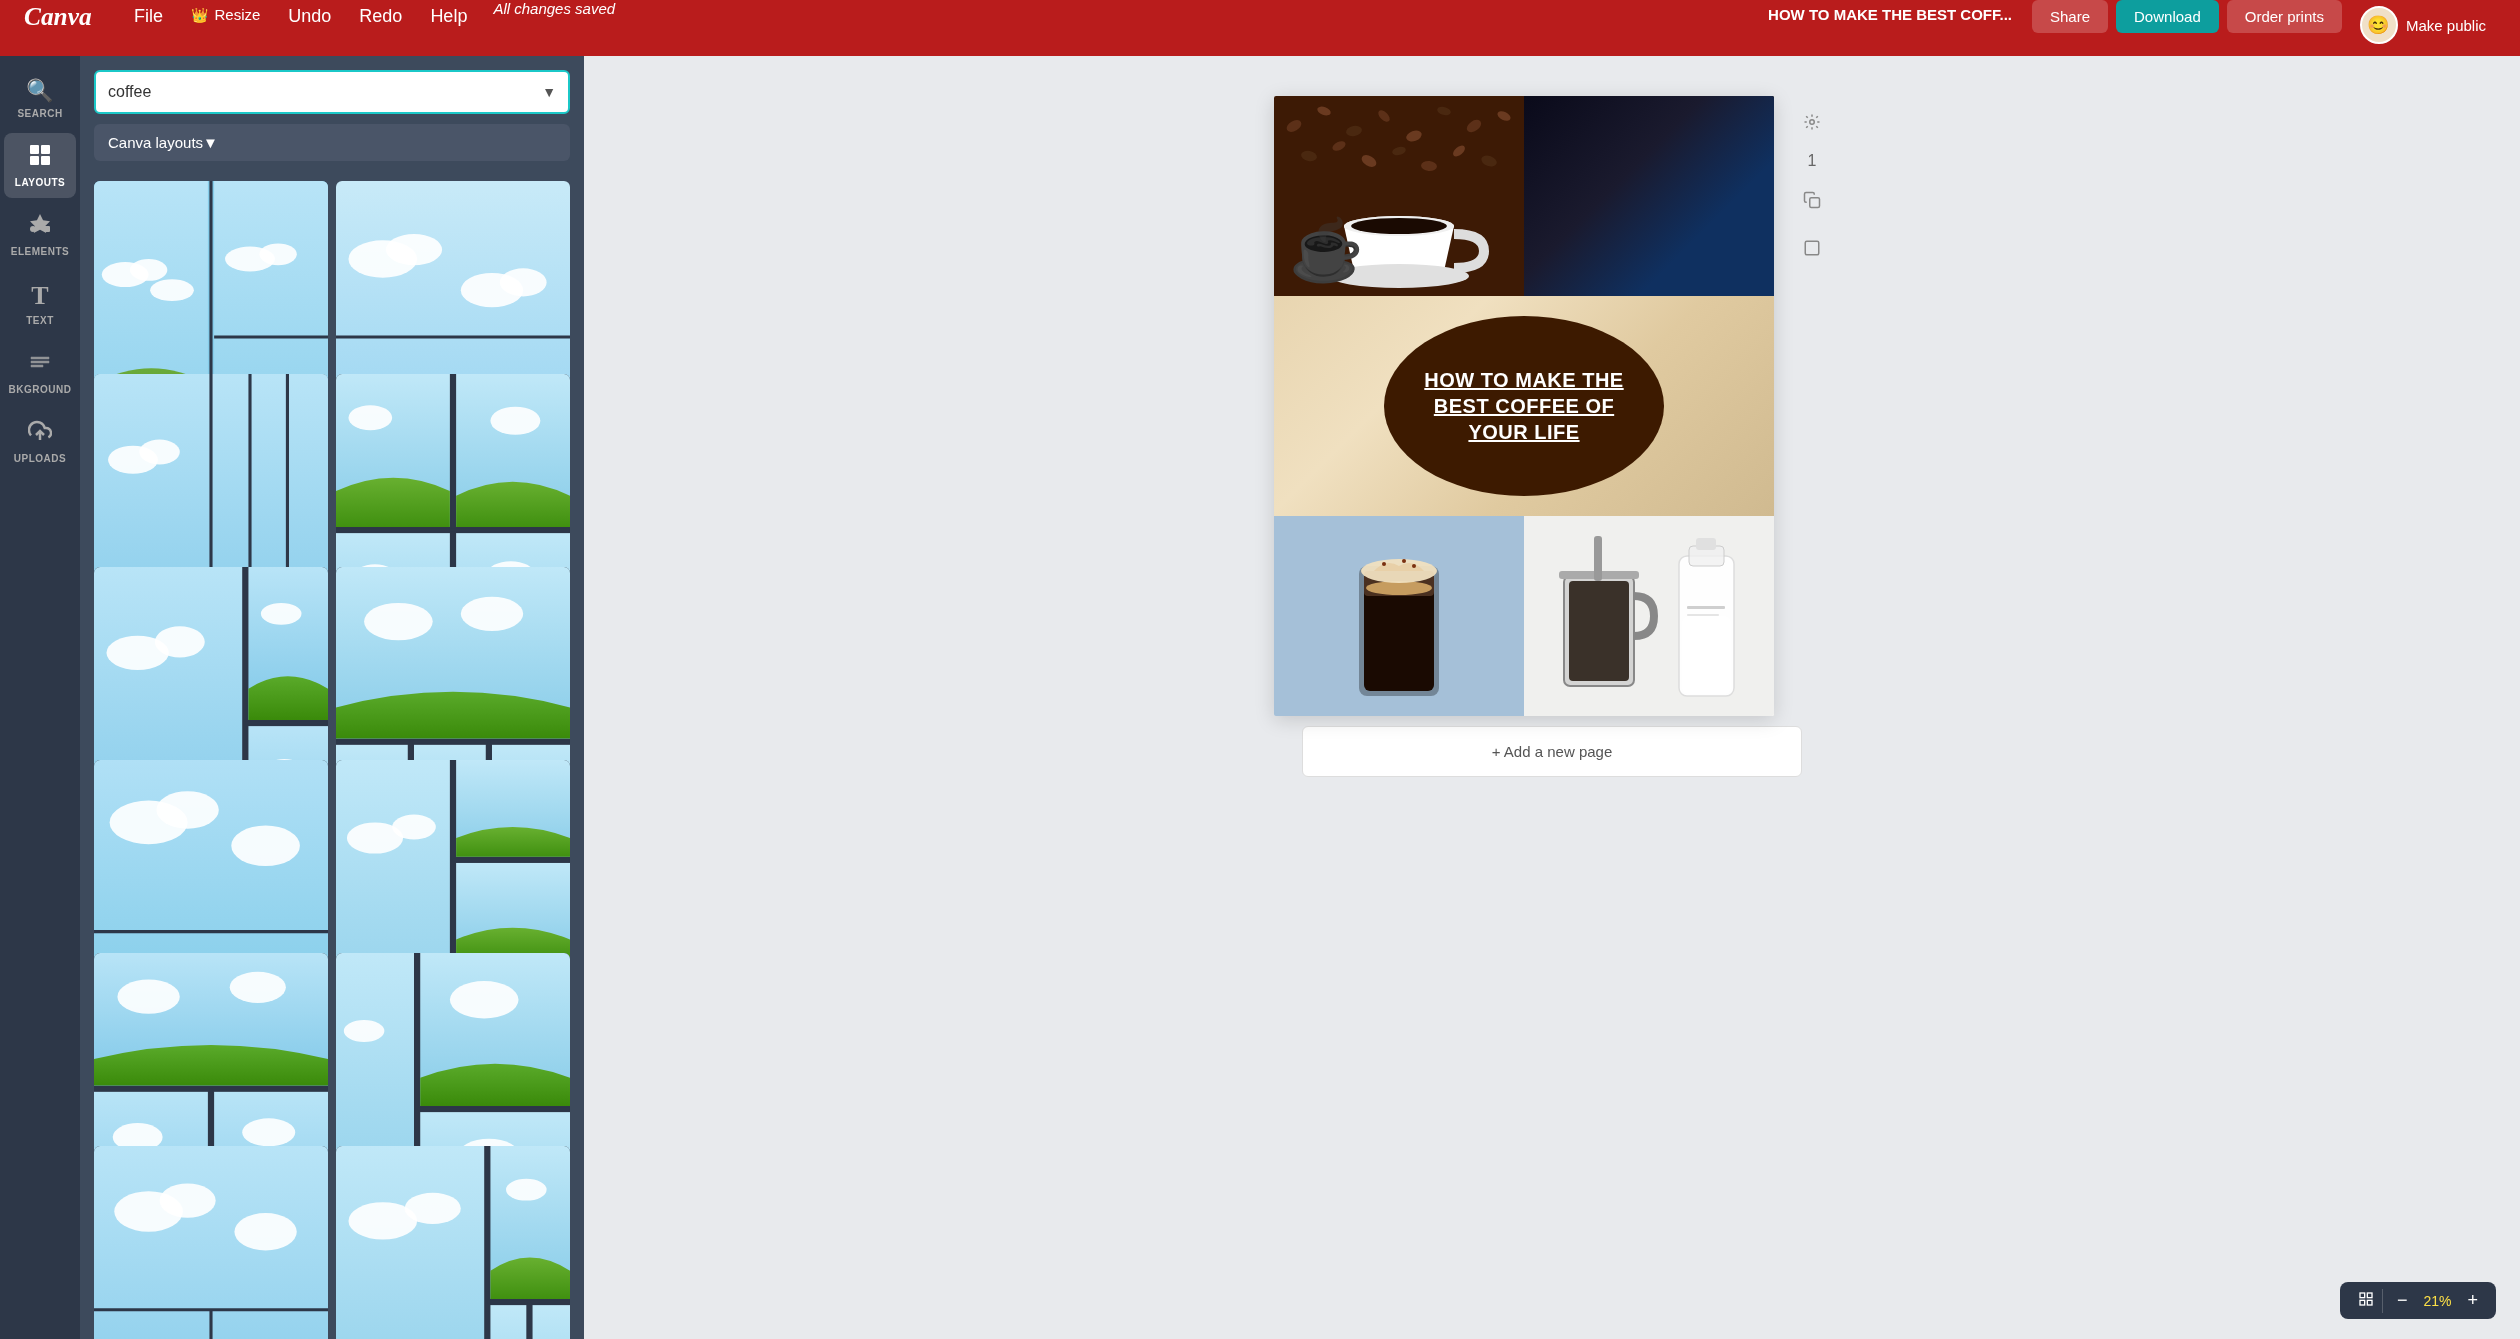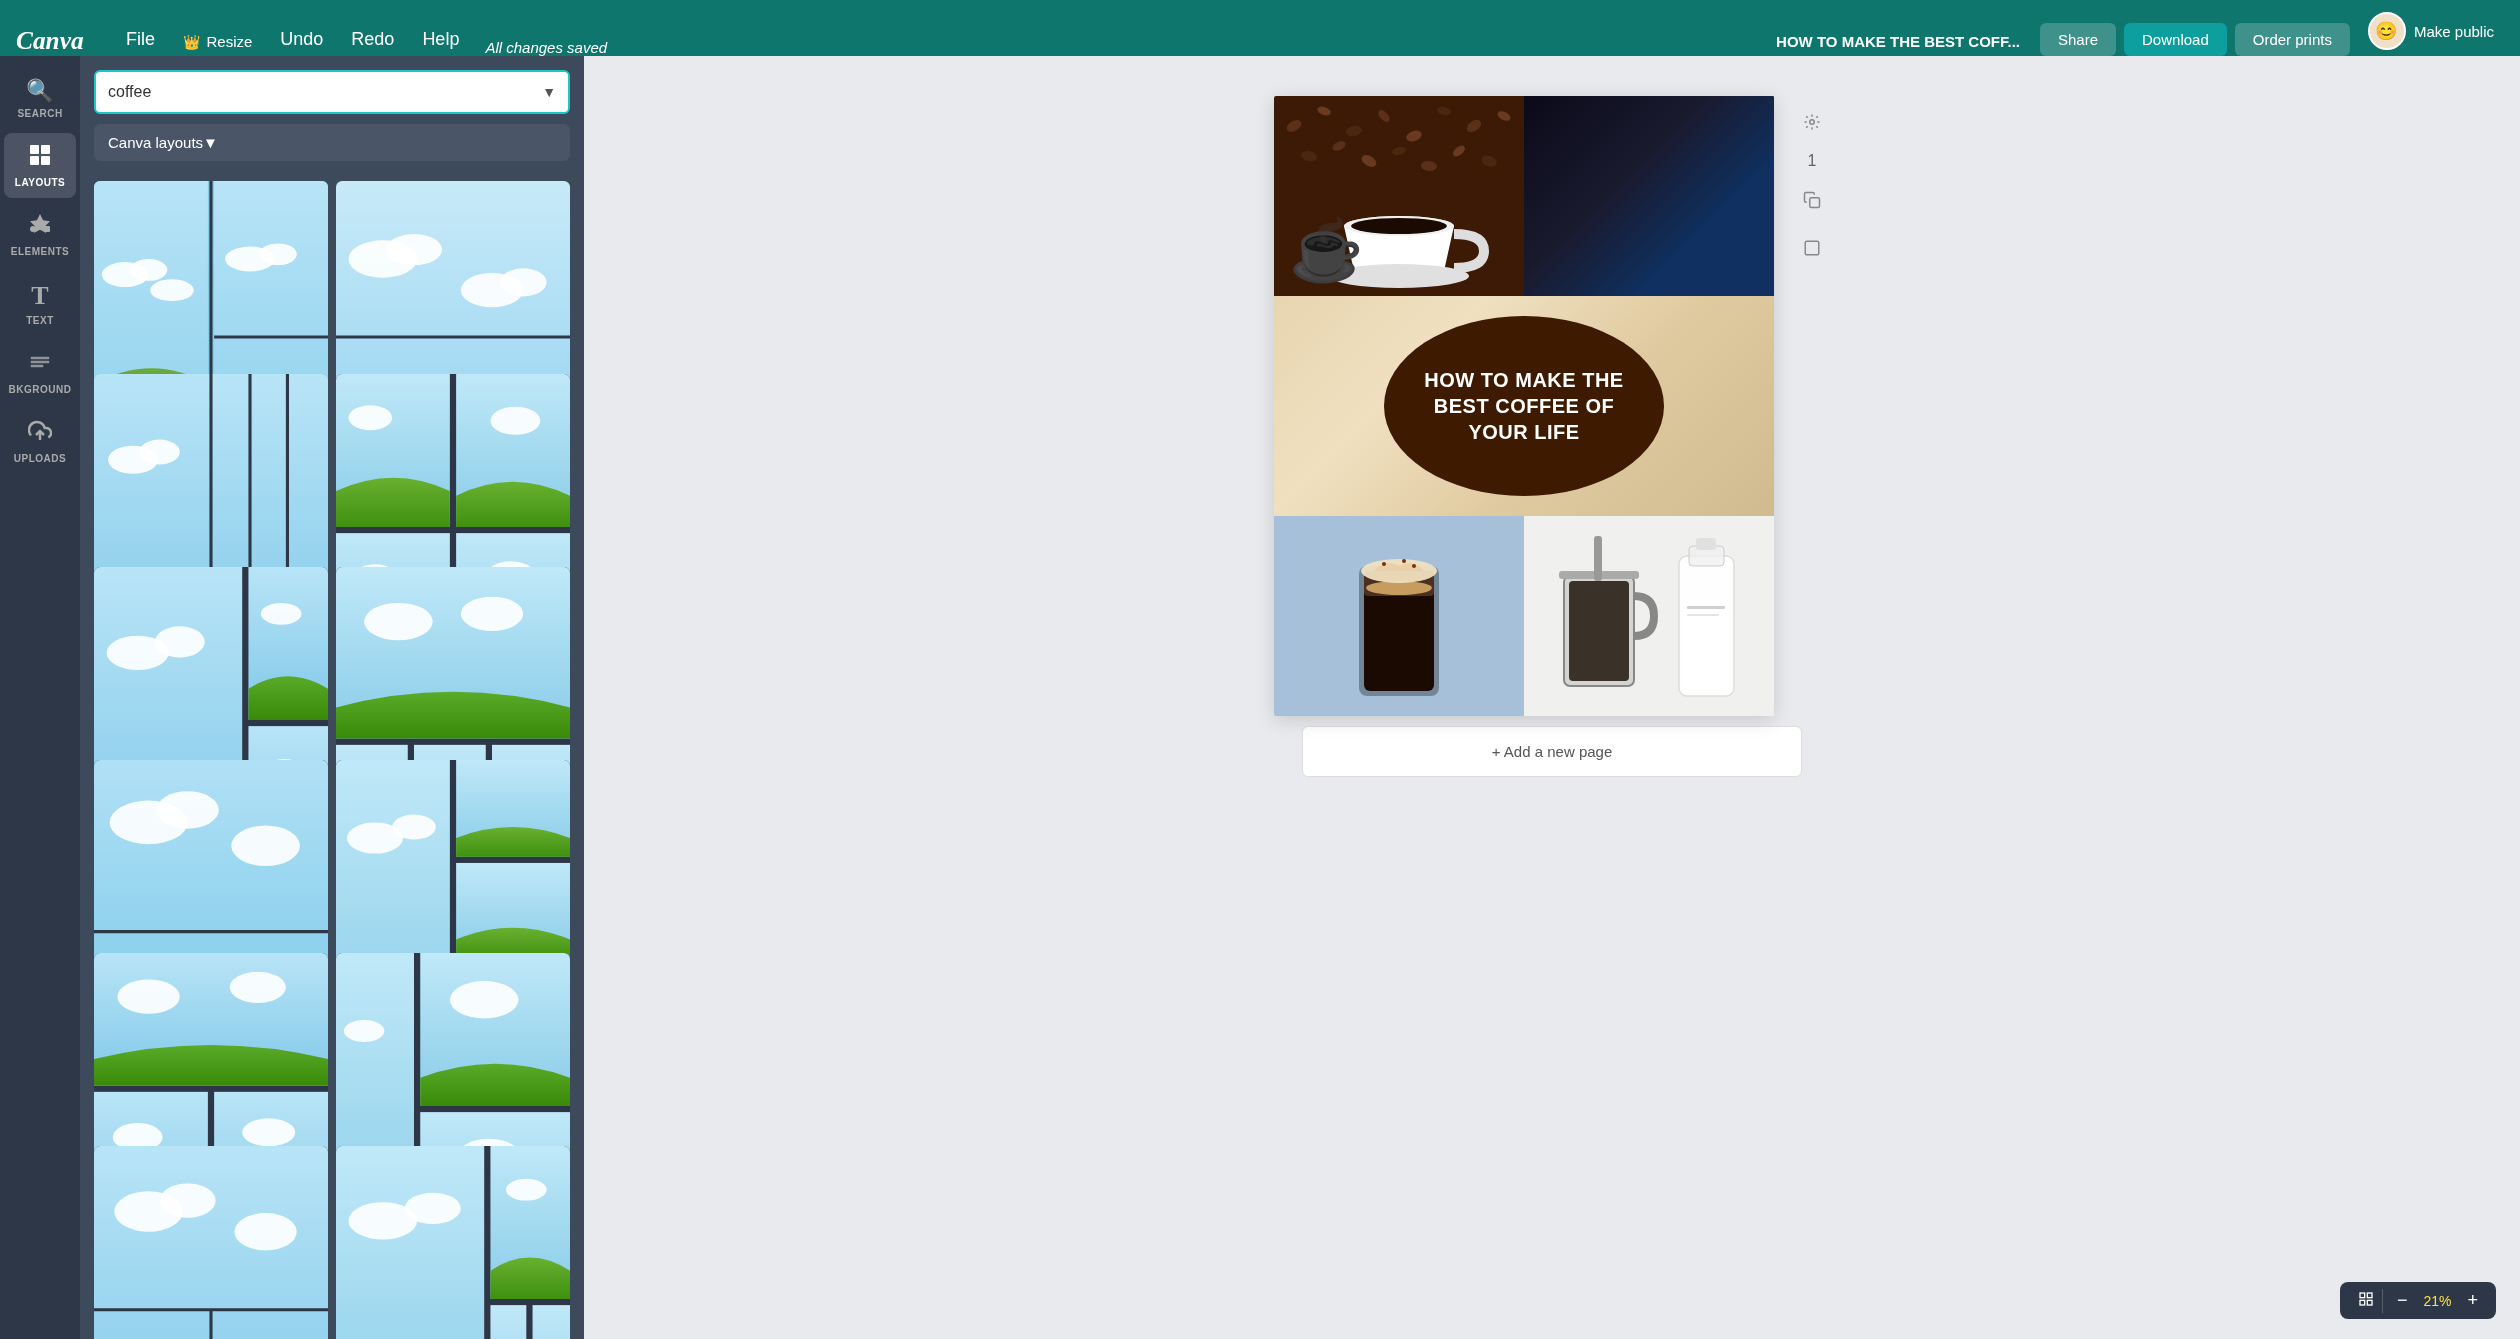--- a/index.html
+++ b/index.html
@@ -1,24 +1,24 @@
 <!DOCTYPE html>
 <html><head>
   <meta charset="utf-8">
   <style>
     * { box-sizing: border-box; margin: 0; padding: 0; }
     body { font-family: -apple-system, BlinkMacSystemFont, 'Segoe UI', sans-serif; overflow: hidden; height: 100vh; display: flex; flex-direction: column; }
 
     
     .topbar {
-      background: #0f766e;
+      background: #b91c1c;
       height: 56px;
       display: flex;
-      align-items: flex-end;
-      padding: 0 16px;
+      align-items: flex-start;
+      padding: 0 24px;
       gap: 8px;
       flex-shrink: 0;
       z-index: 100;
     }
     .topbar-logo {
       margin-right: 12px;
     }
     .topbar-logo svg { display: block; }
     .topbar-menu-item {
       color: white;
@@ -271,20 +271,21 @@
       padding: 20px;
     }
     .coffee-oval-text {
       color: white;
       font-size: 20px;
       font-weight: 800;
       text-align: center;
       text-transform: uppercase;
       letter-spacing: 0.5px;
       line-height: 1.3;
+      text-decoration: underline;
     }
     .canvas-bottom-row {
       display: grid;
       grid-template-columns: 1fr 1fr;
       height: 200px;
     }
 
     
     .canvas-side-controls {
       display: flex;

